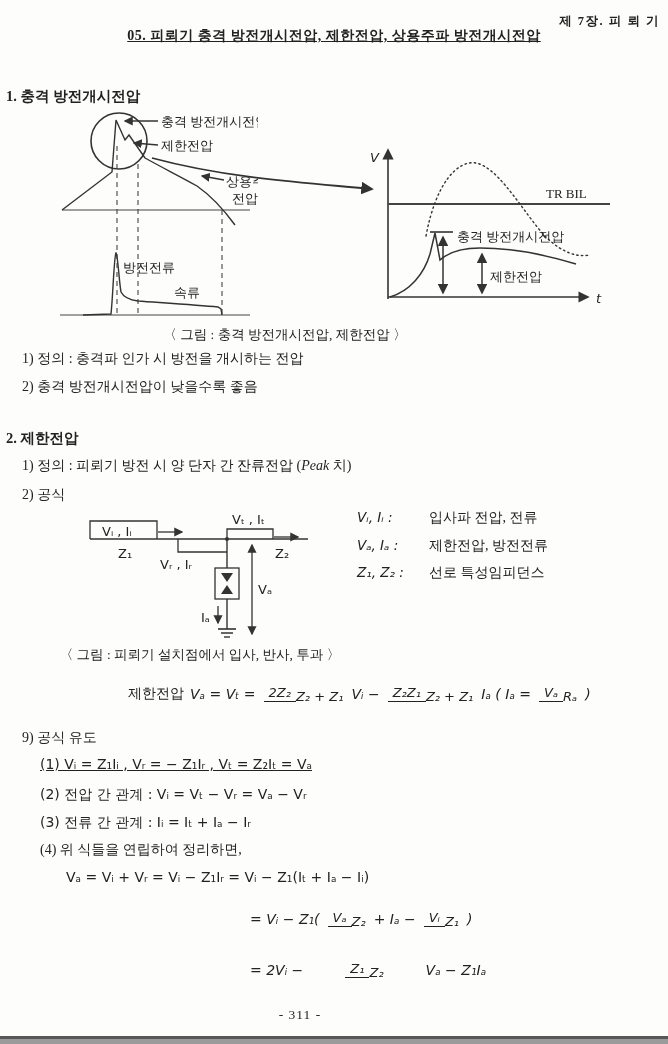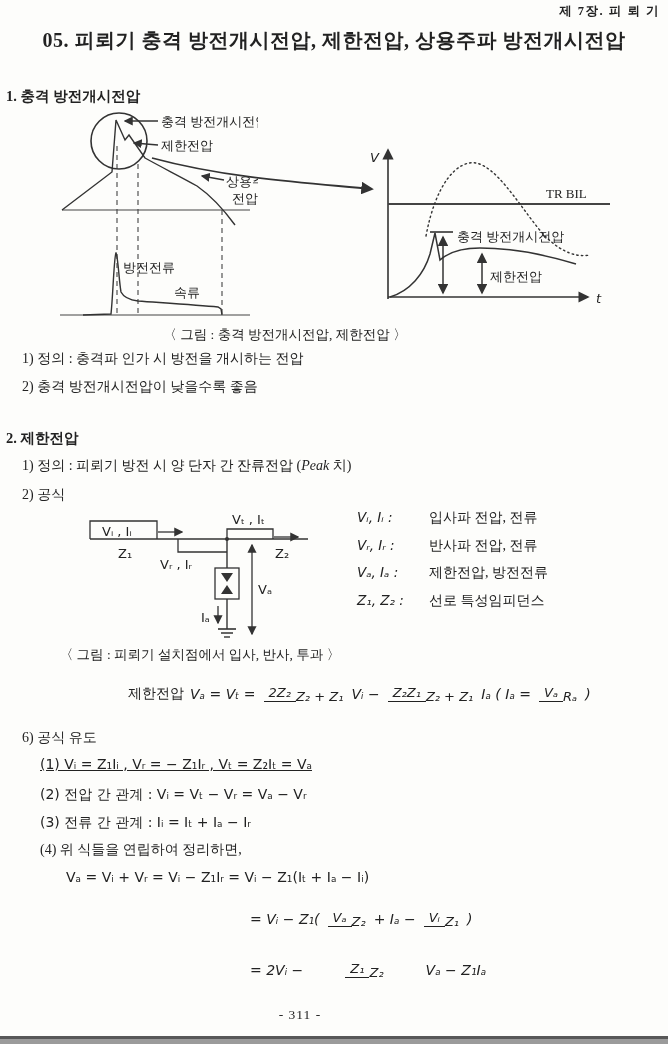--- a/index.html
+++ b/index.html
@@ -4,21 +4,21 @@
 <style>
   html,body{margin:0;padding:0;}
   body{
     width:668px;height:1044px;position:relative;background:#fdfdfb;
     font-family:"Liberation Serif","DejaVu Serif",serif;color:#222;
     overflow:hidden;
   }
   .abs{position:absolute;white-space:nowrap;}
   .kor{font-family:"Liberation Serif","DejaVu Serif",serif;}
   .chapter{font-size:12.5px;font-weight:bold;letter-spacing:1.5px;}
-  .title{font-size:20px;font-weight:bold;letter-spacing:0.5px;width:668px;text-align:center;}
+  .title{font-size:14px;font-weight:bold;letter-spacing:0.5px;width:668px;text-align:center;text-decoration:underline;}
   .h1{font-size:14.5px;font-weight:bold;}
   .body-line{font-size:14px;}
   .caption{font-size:13.5px;text-align:center;}
   .legend-row{font-size:14px;margin-bottom:9.5px;display:flex;align-items:baseline;}
   .legend-row .sym{font-style:italic;font-family:"DejaVu Sans",sans-serif;
     display:inline-block;min-width:66px;font-size:13.5px;}
   .legend-row .desc{margin-left:6px;}
   .formula-row{display:flex;align-items:center;gap:6px;font-size:14.5px;}
   .formula-row .v{font-style:italic;font-family:"DejaVu Sans",sans-serif;font-size:14px;}
   .frac{display:inline-flex;align-items:center;
@@ -31,21 +31,21 @@
   svg text{fill:#222;}
   svg .lbl{font-family:"Liberation Serif","DejaVu Serif",serif;font-size:13px;}
   svg .sym{font-family:"DejaVu Sans",sans-serif;font-size:13px;}
   .footer{font-size:13.5px;letter-spacing:1px;text-align:center;width:600px;}
   .rule-dark{position:absolute;left:0;width:668px;background:#585858;}
   .rule-lite{position:absolute;left:0;width:668px;background:#9b9b9b;}
 </style>
 </head>
 <body>
 
-<div class="abs chapter kor" style="top:3px;right:8px;text-align:right;">제 7장.  피 뢰 기</div>
+<div class="abs chapter kor" style="top:13px;right:8px;text-align:right;">제 7장.  피 뢰 기</div>
 
 <div class="abs title kor" style="top:27px;left:0;">05. 피뢰기 충격 방전개시전압, 제한전압, 상용주파 방전개시전압</div>
 
 <div class="abs h1 kor" style="top:87px;left:6px;">1. 충격 방전개시전압</div>
 
 <svg class="abs" style="left:28px;top:106px;" width="230" height="224" viewBox="0 0 230 224">
   <defs>
     <marker id="arrow" viewBox="0 0 10 10" refX="8.5" refY="5" markerWidth="7" markerHeight="7" orient="auto-start-reverse">
       <path d="M0,0 L10,5 L0,10 z" fill="#333"></path>
     </marker>
@@ -151,24 +151,20 @@
   <line x1="192" y1="39" x2="192" y2="128" stroke="#333" stroke-width="1.3" marker-start="url(#arrow)" marker-end="url(#arrow)"></line>
   <text x="198" y="88" class="sym">Vₐ</text>
 </svg>
 
 <div class="abs caption kor" style="top:646px;left:52px;width:296px;">〈 그림 : 피뢰기 설치점에서 입사, 반사, 투과 〉</div>
 
 <div class="abs" style="top:509px;left:357px;">
   <div class="legend-row">
     <span class="sym">Vᵢ, Iᵢ :</span>
     <span class="desc kor">입사파 전압, 전류</span>
-  </div>
-  <div class="legend-row">
-    <span class="sym">Vᵣ, Iᵣ :</span>
-    <span class="desc kor">반사파 전압, 전류</span>
   </div>
   <div class="legend-row">
     <span class="sym">Vₐ, Iₐ :</span>
     <span class="desc kor">제한전압, 방전전류</span>
   </div>
   <div class="legend-row">
     <span class="sym">Z₁, Z₂ :</span>
     <span class="desc kor">선로 특성임피던스</span>
   </div>
 </div>
@@ -186,21 +182,21 @@
     <span class="den">Z₂ + Z₁</span>
   </span>
   <span class="v">Iₐ   ( Iₐ =</span>
   <span class="frac">
     <span class="num">Vₐ</span>
     <span class="den">Rₐ</span>
   </span>
   <span class="v">)</span>
 </div>
 
-<div class="abs body-line kor" style="top:729px;left:22px;">6) 공식 유도</div>
+<div class="abs body-line kor" style="top:729px;left:22px;">9) 공식 유도</div>
 <div class="abs eq" style="top:756px;left:40px;text-decoration:underline;">(1) Vᵢ = Z₁Iᵢ ,   Vᵣ = − Z₁Iᵣ ,   Vₜ = Z₂Iₜ = Vₐ</div>
 <div class="abs eq" style="top:786px;left:40px;">(2) 전압 간 관계 : Vᵢ = Vₜ − Vᵣ = Vₐ − Vᵣ</div>
 <div class="abs eq" style="top:814px;left:40px;">(3) 전류 간 관계 : Iᵢ = Iₜ + Iₐ − Iᵣ</div>
 <div class="abs body-line kor" style="top:841px;left:40px;">(4) 위 식들을 연립하여 정리하면,</div>
 <div class="abs eq" style="top:869px;left:66px;">Vₐ = Vᵢ + Vᵣ = Vᵢ − Z₁Iᵣ = Vᵢ − Z₁(Iₜ + Iₐ − Iᵢ)</div>
 
 <div class="abs formula-row" style="top:896px;left:250px;height:46px;">
   <span class="v">= Vᵢ − Z₁(</span>
   <span class="frac">
     <span class="num">Vₐ</span>

